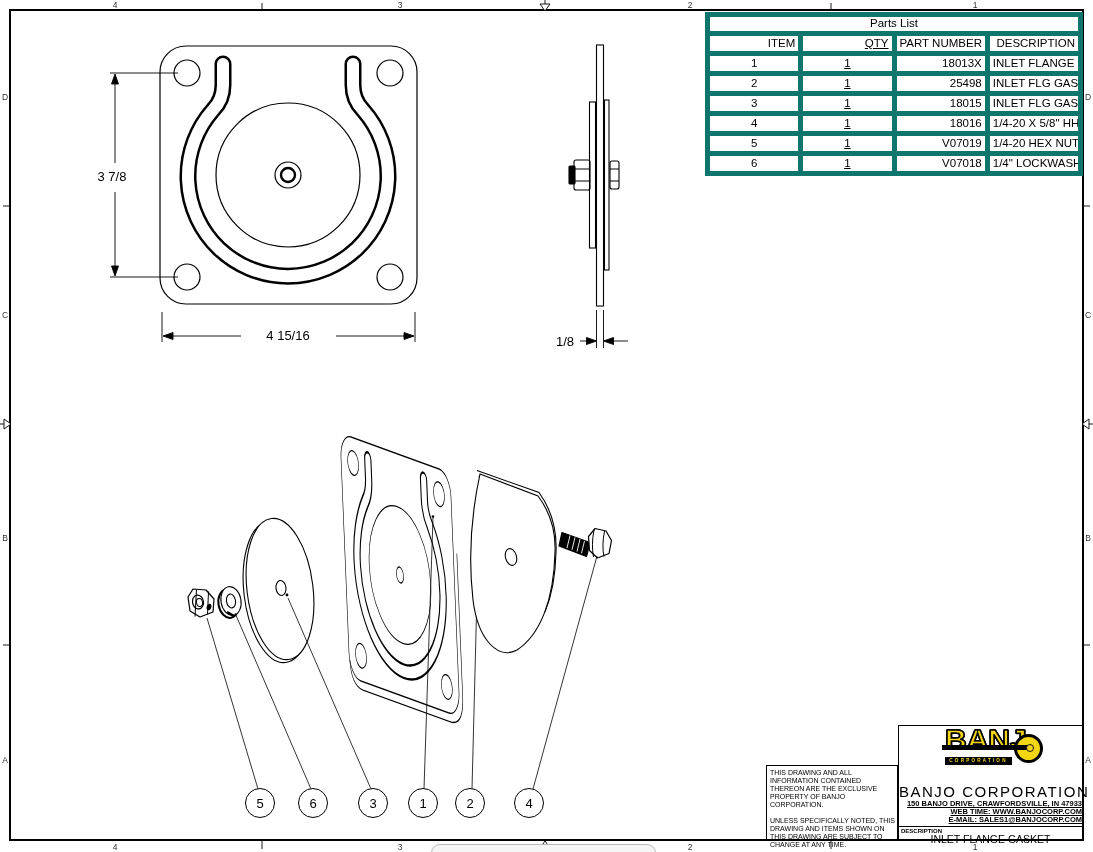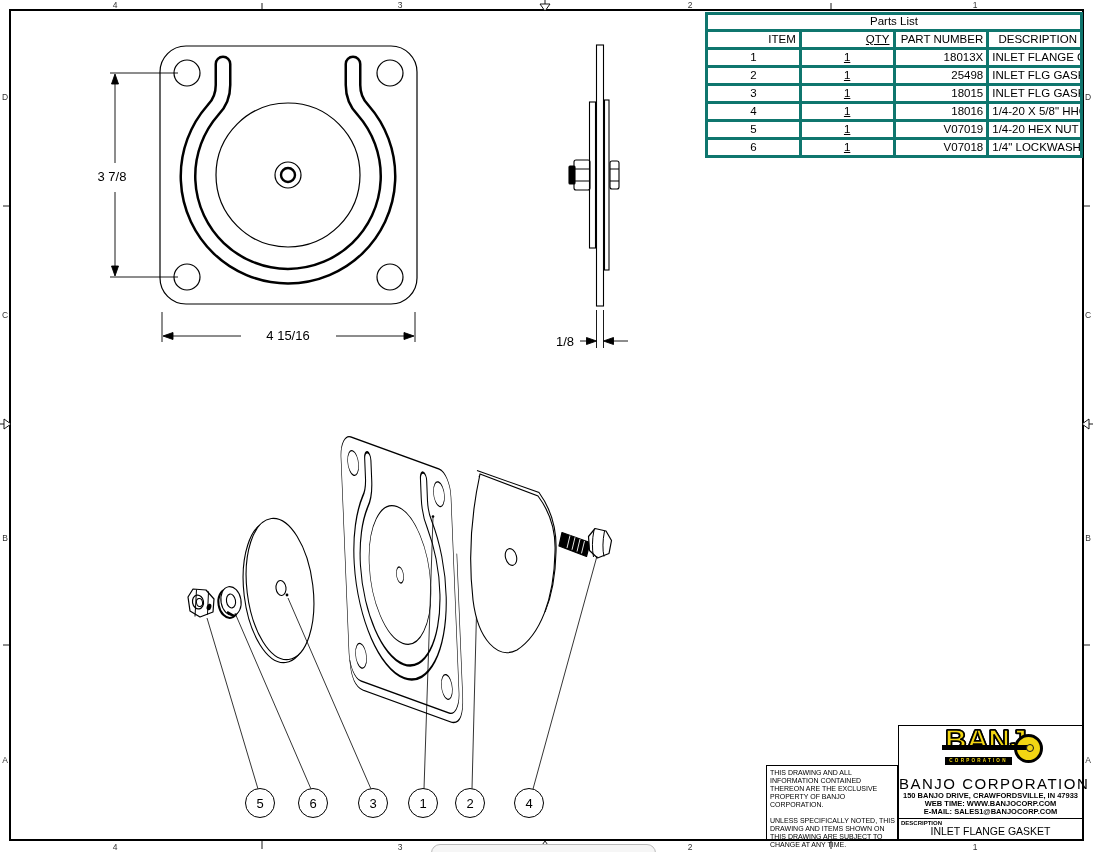--- a/index.html
+++ b/index.html
@@ -3,21 +3,21 @@
 <meta charset="utf-8">
 <style>
   html,body{margin:0;padding:0;background:#fff;}
   .sheet{position:relative;width:1093px;height:852px;background:#fff;overflow:hidden;
          font-family:"Liberation Sans",sans-serif;color:#000;}
   .sheet svg{position:absolute;left:0;top:0;}
 
   
   .parts-table{position:absolute;left:705px;top:12px;width:378px;border-collapse:collapse;
                font-size:11.5px;line-height:1;table-layout:fixed;background:#fff;}
-  .parts-table td,.parts-table th{border:3px solid #0f766e;padding:0 3px;height:15px;
+  .parts-table td,.parts-table th{border:5px solid #0f766e;padding:0 3px;height:15px;
                overflow:hidden;white-space:nowrap;font-weight:normal;}
   .parts-table .tl{text-align:center;height:14px;}
   .parts-table .hdr{text-align:right;}
   .col-item{width:36px;text-align:center;}
   .col-qty{width:30px;text-align:center;text-decoration:underline;}
   .col-part{width:100px;text-align:right;}
   .col-desc{width:206px;text-align:left;}
 
   
   .legal-box{position:absolute;left:766px;top:765px;width:132px;height:75px;
@@ -33,22 +33,22 @@
         transform:scaleY(0.92);transform-origin:top left;}
   .strike-bar{position:absolute;left:43px;top:19px;width:89px;height:5px;background:#000;}
   .logo-circle{position:absolute;left:115px;top:8px;width:23px;height:23px;border:3px solid #000;
         border-radius:50%;background:#f2d613;}
   .logo-dot{position:absolute;left:127px;top:18px;width:6px;height:6px;border-radius:50%;
         background:#f2d613;border:1px solid #1a1a1a;}
   .corp-bar{position:absolute;left:46px;top:31px;width:67px;height:8px;background:#000;
         color:#f2d613;font-size:4.6px;font-weight:bold;letter-spacing:2.2px;
         text-align:center;line-height:8.5px;}
   .company{font-size:15px;letter-spacing:1.5px;text-align:center;white-space:nowrap;
-           margin-top:9px;}
-  .addr{font-size:7.5px;font-weight:bold;text-align:center;line-height:8px;white-space:nowrap;}
+           margin-top:17px;}
+  .addr{font-size:7.5px;font-weight:bold;text-align:right;line-height:8px;white-space:nowrap;text-decoration:underline;}
   .tb-row{border-top:1px solid #000;position:relative;}
   .tb-label{font-size:6px;font-weight:bold;padding:1px 0 0 2px;}
   .tb-value{font-size:10.5px;text-align:center;margin-top:-1px;padding-bottom:2px;white-space:nowrap;}
 
   
   .toolbar-peek{position:absolute;left:431px;top:844px;width:223px;height:16px;
         background:#f6f6f6;border:1px solid #b9b9b9;border-radius:9px 9px 0 0;}
 </style>
 </head>
 <body>

